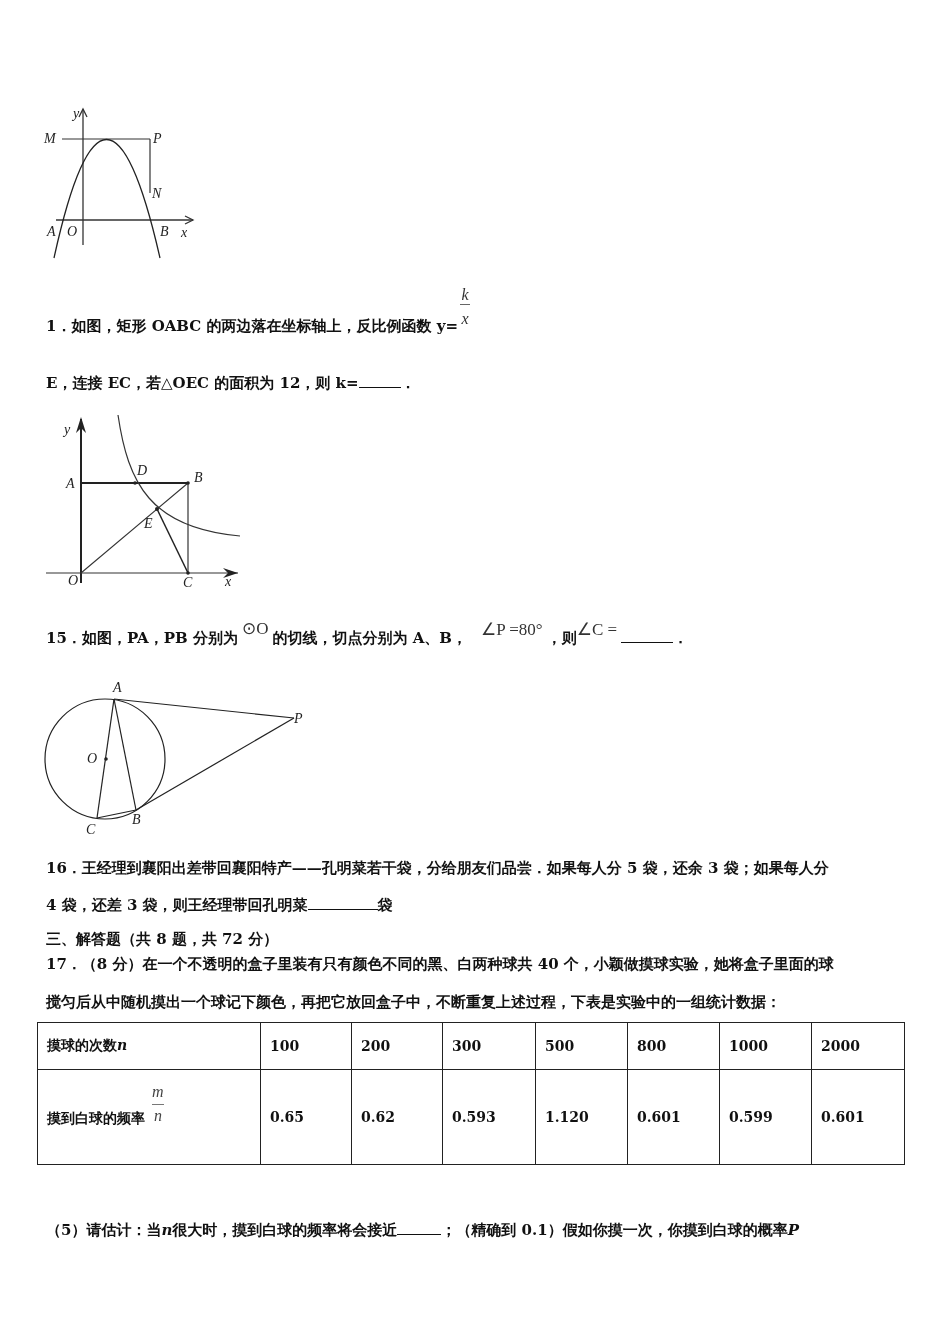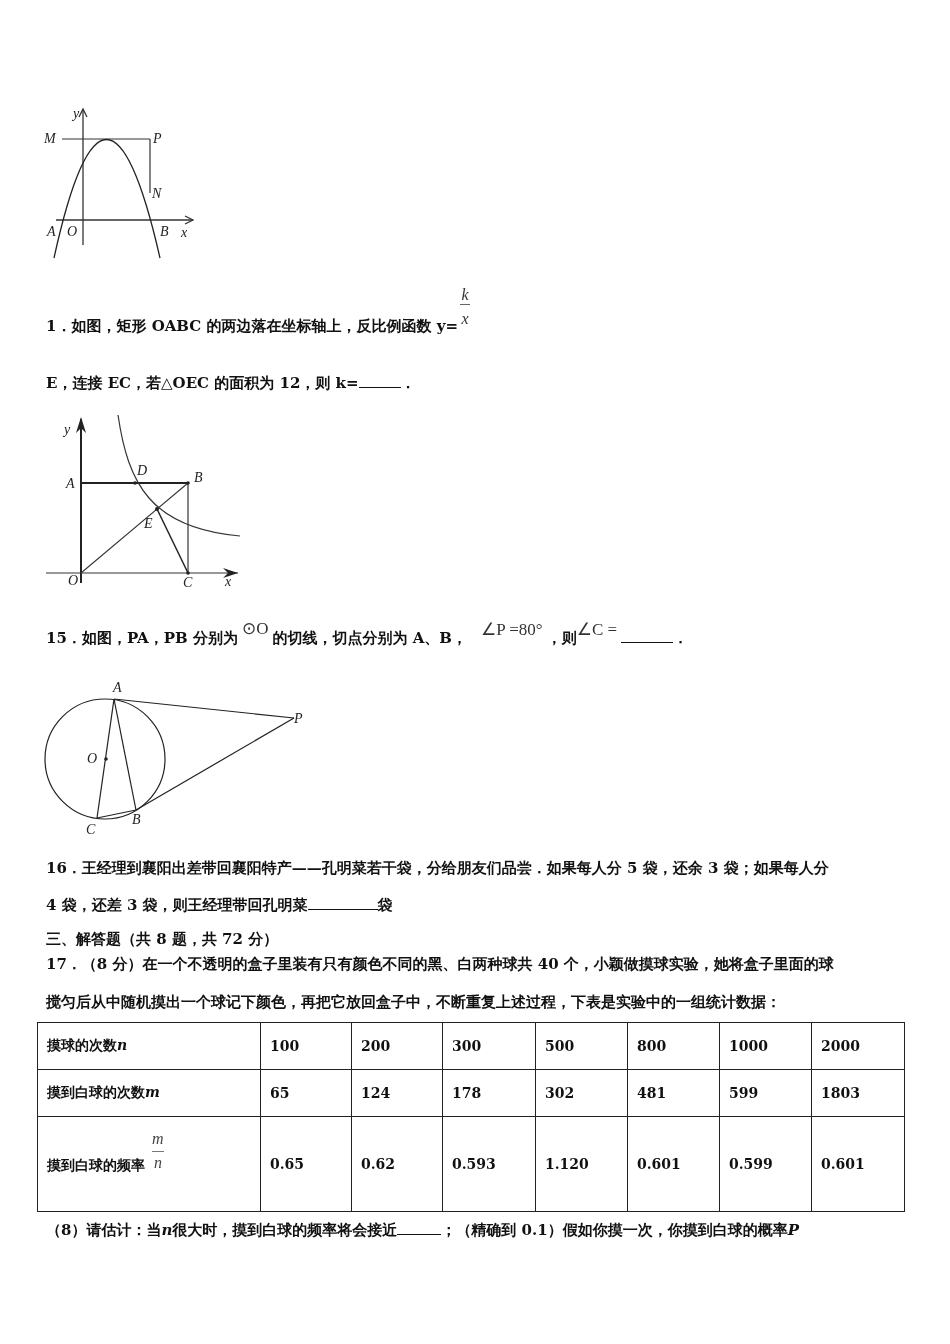--- a/index.html
+++ b/index.html
@@ -113,38 +113,28 @@
       <tr class="r1">
     <td style="width:213px"><span>摸球的次数</span><span class="it" style="font-style:italic">n</span></td>
     <td style="width:81px">100</td>
     <td style="width:81px">200</td>
     <td style="width:83px">300</td>
     <td style="width:82px">500</td>
     <td style="width:82px">800</td>
     <td style="width:82px">1000</td>
     <td style="width:83px">2000</td>
   </tr>
-  <tr class="r2">
-    <td><span>摸到白球的次数</span><span style="font-style:italic">m</span></td>
-    <td>65</td>
-    <td>124</td>
-    <td>178</td>
-    <td>302</td>
-    <td>481</td>
-    <td>599</td>
-    <td>1803</td>
-  </tr>
   <tr class="r3">
     <td><span>摸到白球的频率</span> <span class="cfrac"><span class="n">m</span><span class="b"></span><span class="d">n</span></span></td>
     <td>0.65</td>
     <td>0.62</td>
     <td>0.593</td>
     <td>1.120</td>
     <td>0.601</td>
     <td>0.599</td>
     <td>0.601</td>
   </tr>
 </tbody>
   </table>
 
 <div class="line" style="left:46px;top:1220px">
-  <span>（8）请估计：当</span><span style="font-style:italic">n</span><span>很大时，摸到白球的频率将会接近</span><span class="blank" style="width:44px"></span><span>；（精确到 0.1）假如你摸一次，你摸到白球的概率</span><span style="font-style:italic">P</span>
+  <span>（5）请估计：当</span><span style="font-style:italic">n</span><span>很大时，摸到白球的频率将会接近</span><span class="blank" style="width:44px"></span><span>；（精确到 0.1）假如你摸一次，你摸到白球的概率</span><span style="font-style:italic">P</span>
 </div>
 
 </body></html>

